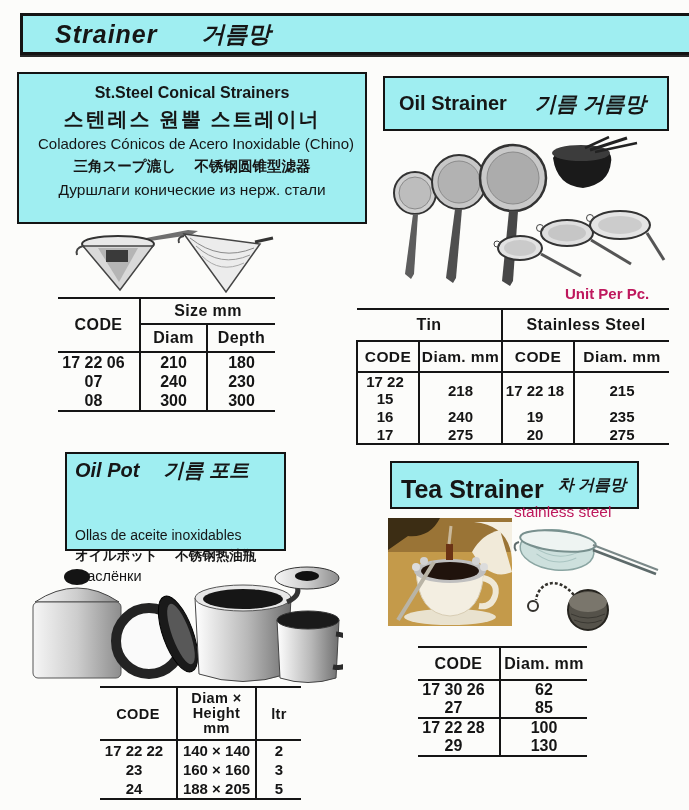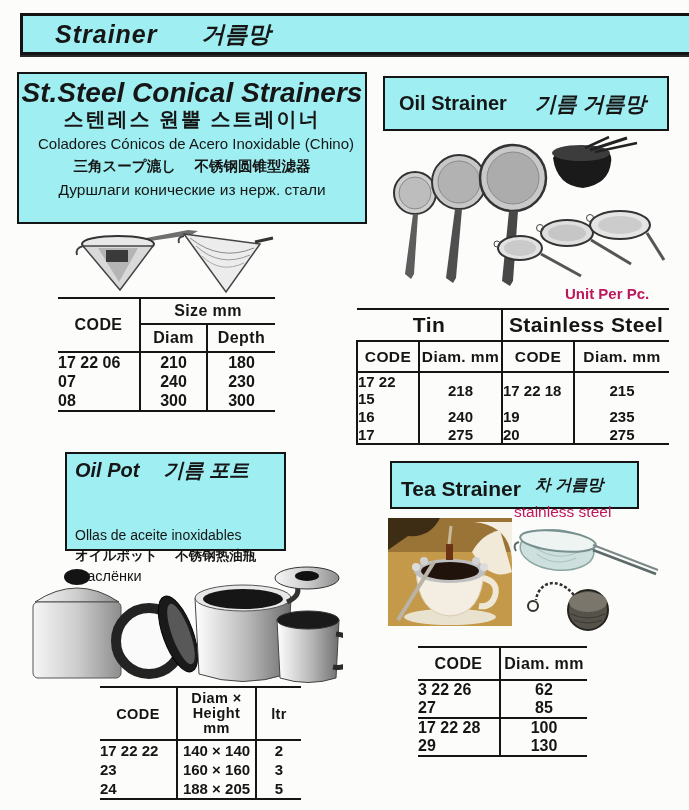--- a/index.html
+++ b/index.html
@@ -15,67 +15,67 @@
   .titlebar {
     left:20px; top:13px; width:651px; height:36px;
     display:flex; align-items:center; gap:44px; padding-left:32px;
     box-shadow:0 2px 0 #2a2a2a;
   }
   .titlebar .t-en { font-size:25px; font-weight:bold; font-style:italic; letter-spacing:1px; }
   .titlebar .t-ko { font-size:23px; font-weight:bold; font-style:italic; }
 
   .secbox { text-align:center; }
   .conical-box { left:17px; top:72px; width:346px; height:142px; padding-top:6px; border-width:2.5px; }
-  .conical-box .cb-en { font-size:28px; font-weight:bold; font-style:italic; line-height:26px; }
+  .conical-box .cb-en { font-size:16px; font-weight:bold; line-height:26px; }
   .conical-box .cb-ko { font-size:20px; font-weight:bold; line-height:27px; letter-spacing:2px; }
   .conical-box .cb-es { font-size:15px; line-height:22px;padding-left:8px; }
   .conical-box .cb-jz { font-size:14.5px; font-weight:bold; line-height:23px; }
   .conical-box .cb-ru { font-size:15.5px; line-height:23px; }
 
   .oilstr-box { left:383px; top:76px; width:268px; height:51px; border-width:2.5px;
     display:flex; align-items:center; gap:28px; padding-left:14px; text-align:left; }
   .oilstr-box .sb-en { font-size:20px; font-weight:bold; }
   .oilstr-box .sb-ko { font-size:21px; font-weight:bold; font-style:italic; }
 
   .oilpot-box { left:65px; top:452px; width:209px; height:92px; border-width:2.5px;
     text-align:left; padding:3px 0 0 8px; }
   .oilpot-box .line1 { font-size:20px; font-weight:bold; font-style:italic; line-height:27px; }
   .oilpot-box .line1 .ko { margin-left:24px; }
   .oilpot-box .ob-es { font-size:14px; line-height:19px;margin-top:42px; }
   .oilpot-box .ob-jz { font-size:13.5px; font-weight:bold; line-height:21px; }
   .oilpot-box .ob-ru { font-size:14.5px; line-height:20px; }
 
   .tea-box { left:390px; top:461px; width:236px; height:44px; border-width:2.5px;
     display:flex; align-items:center; gap:14px; padding-left:9px; text-align:left; }
-  .tea-box .sb-en { font-size:21px; font-weight:bold;margin-top:8px; }
+  .tea-box .sb-en { font-size:25px; font-weight:bold;margin-top:8px; }
   .tea-box .sb-ko { font-size:16px; font-weight:bold; font-style:italic; }
 
   .note { font-size:15px; font-weight:bold; color:#be185d; }
   .unit-note { left:565px; top:285px; }
   .ss-note { left:514px; top:503px; font-weight:normal; font-size:15.5px; }
 
   
   table { border-collapse:collapse; table-layout:fixed; }
   td { padding:0; vertical-align:middle; font-weight:bold; color:#151515; }
   .hdr { text-align:center; font-size:16px; letter-spacing:.4px; }
   .num { text-align:center; font-size:16px; }
-  .codecell { text-align:left; padding-right:10px; font-size:16px; }
+  .codecell { text-align:center; padding-right:10px; font-size:16px; }
   .br { border-right:2px solid #151515; }
   .bl { border-left:2px solid #151515; }
   .bb { border-bottom:2px solid #151515; }
   .topline { border-top:2px solid #151515; }
   .botline { border-bottom:2px solid #151515; }
 
   .conical-table { left:58px; top:297px; width:217px; }
   .conical-table tr.h1 td { height:24px; }
   .conical-table tr.h2 td { height:26px; }
   .conical-table tr.d td { height:19px; }
 
   .oilstr-table { left:356px; top:308px; width:312px; font-size:15px; }
-  .oilstr-table tr.h1 td { height:30px; font-size:21px; }
+  .oilstr-table tr.h1 td { height:30px; font-size:16px; }
   .oilstr-table tr.h2 td { height:29px; font-size:15.5px; }
   .oilstr-table tr.d td { height:18px; }
   .oilstr-table .codecell { font-size:15px; padding-right:6px; }
   .oilstr-table .num { font-size:15px; }
 
   .oilpot-table { left:100px; top:686px; width:201px; }
   .oilpot-table tr.h1 td { height:51px; font-size:14.5px; }
   .oilpot-table tr.d td { height:19px; }
   .oilpot-table .codecell { font-size:15px; padding-right:8px; }
   .oilpot-table .num { font-size:15px; }
@@ -345,21 +345,21 @@
   <colgroup>
       <col style="width:82px">
       <col style="width:87px">
     </colgroup>
   <tbody>
       <tr class="h1">
     <td class="hdr br bb">CODE</td>
     <td class="hdr bb">Diam. mm</td>
   </tr>
   <tr class="d">
-    <td class="codecell br">3 22 26</td>
+    <td class="codecell br">17 30 26</td>
     <td class="num">62</td>
   </tr>
   <tr class="d">
     <td class="codecell br bb">27</td>
     <td class="num bb">85</td>
   </tr>
   <tr class="d">
     <td class="codecell br">17 22 28</td>
     <td class="num">100</td>
   </tr>

